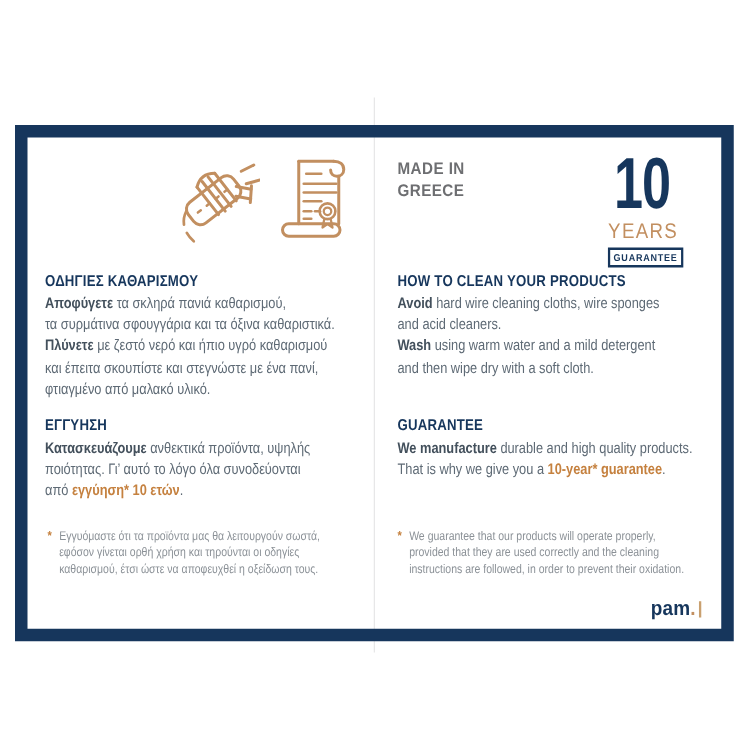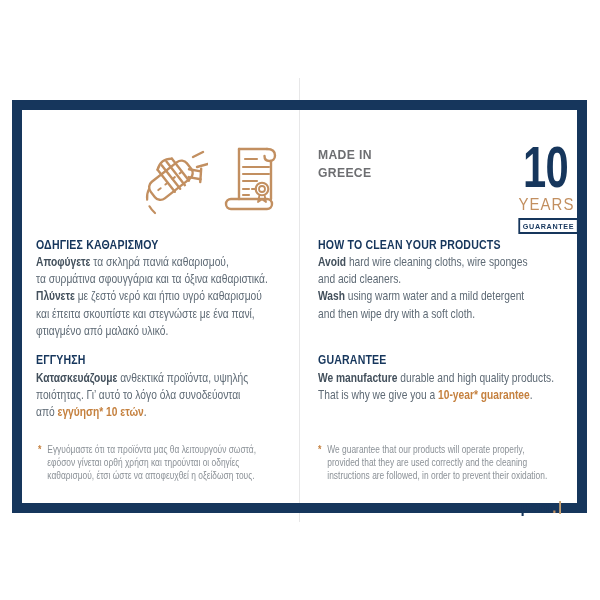--- a/index.html
+++ b/index.html
@@ -2,29 +2,29 @@
 <html><head>
 <meta charset="utf-8">
 <style>
   html,body{margin:0;padding:0;}
   body{
     width:600px;height:600px;position:relative;background:#ffffff;
     font-family:"Liberation Sans", sans-serif;overflow:hidden;
   }
   .fold-line{position:absolute;left:299px;top:78px;width:1px;height:444px;background:#e7e7e8;z-index:1;}
   .card{position:absolute;left:12px;top:100px;width:555px;height:393px;border:10px solid #16365c;z-index:2;background:transparent;}
-  .card-inner{position:relative;width:100%;height:100%;margin-top:20px;}
+  .card-inner{position:relative;width:100%;height:100%;}
 
   .icons{position:absolute;left:120px;top:14px;display:flex;gap:10px;align-items:flex-start;}
   .icons svg{display:block;}
 
   .made-in{position:absolute;left:296px;top:16px;font-size:13.5px;font-weight:bold;color:#6d6e71;
     line-height:1.32;letter-spacing:.4px;transform:scaleX(.9);transform-origin:0 0;}
 
-  .badge{position:absolute;top:14px;right:4px;width:58px;text-align:center;}
+  .badge{position:absolute;top:14px;right:36px;width:58px;text-align:center;}
   .badge-number{font-size:58px;font-weight:bold;color:#16365c;line-height:.8;letter-spacing:-1px;
     transform:scaleX(.72);transform-origin:50% 0;}
   .badge-years{margin-top:5px;font-size:17px;color:#c28f60;letter-spacing:1.2px;
     transform:scaleX(.88);transform-origin:50% 0;}
   .badge-guarantee{display:inline-block;margin-top:3px;border:2px solid #16365c;color:#16365c;
     font-size:8px;font-weight:bold;letter-spacing:.7px;padding:2px 3px 1px;
     transform:scaleX(.9);transform-origin:50% 0;}
 
   .h{font-size:12.6px;font-weight:bold;color:#16365c;letter-spacing:.2px;
     transform:scaleX(.84);transform-origin:0 0;white-space:nowrap;}

